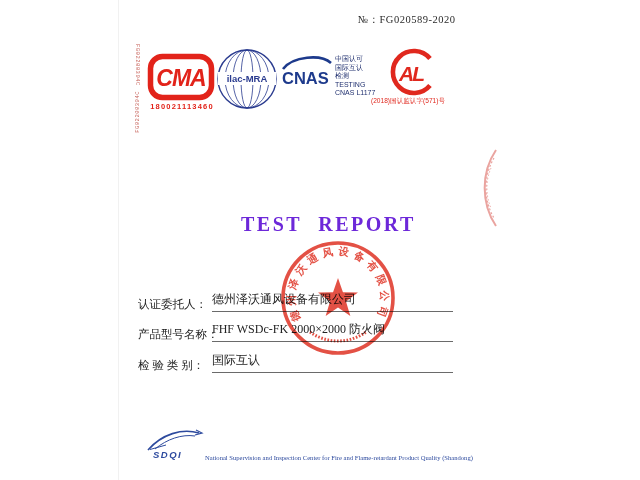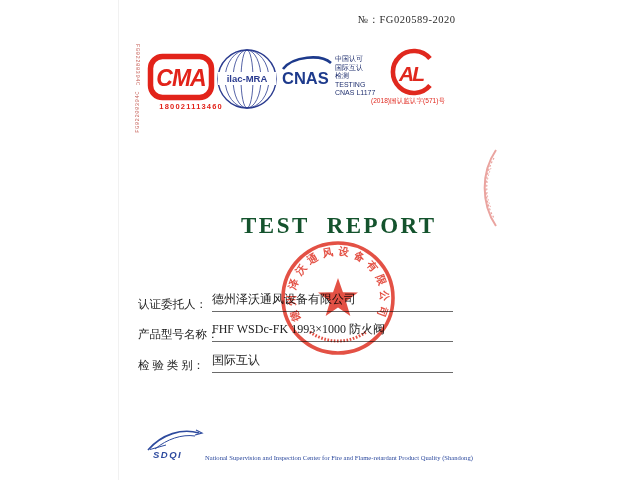--- a/index.html
+++ b/index.html
@@ -11,32 +11,32 @@
   .report-no{position:absolute;left:358px;top:13px;font-size:10.5px;color:#2a2a2a;letter-spacing:.5px;}
 
   
   .side-code{position:absolute;left:134px;top:44px;display:flex;flex-direction:column;gap:5px;}
   .side-code span{writing-mode:vertical-rl;font-size:5.5px;color:#c66058;
                   font-family:"Liberation Mono",monospace;letter-spacing:.5px;}
   .side-code span.flip{transform:rotate(180deg);}
 
   
   .logo{position:absolute;}
-  .cma-number{position:absolute;left:141px;top:102px;width:82px;text-align:right;
+  .cma-number{position:absolute;left:141px;top:102px;width:82px;text-align:center;
               font-size:7.5px;color:#e2231a;letter-spacing:1.2px;font-family:"Liberation Sans",sans-serif;font-weight:bold;}
   .cnas-info{position:absolute;left:335px;top:55px;font-size:7px;line-height:8.6px;
              color:#20306f;font-family:"Liberation Sans",sans-serif;}
   .cal-caption{position:absolute;left:371px;top:97px;width:84px;font-size:6.6px;color:#e0281e;
                font-family:"Liberation Sans",sans-serif;}
 
   
   .title-cn{position:absolute;left:212px;top:174px;margin:0;font-size:32px;font-weight:bold;
             color:#28357e;letter-spacing:13px;white-space:nowrap;
             font-family:"Liberation Sans",sans-serif;}
-  .title-en{position:absolute;left:241px;top:213px;font-size:23px;font-weight:bold;color:#14532d;
+  .title-en{position:absolute;left:241px;top:213px;font-size:20px;font-weight:bold;color:#6d28d9;
             letter-spacing:2.5px;word-spacing:9px;font-family:"Liberation Serif",serif;}
 
   
   .field{position:absolute;left:138px;white-space:nowrap;}
   .flabel{display:inline-block;width:74px;font-size:11.5px;color:#222;vertical-align:bottom;}
   .fvalue{display:inline-block;width:241px;font-size:12px;color:#222;border-bottom:1px solid #6a6a6a;
           padding-bottom:3px;vertical-align:bottom;}
 
   
   .seal{position:absolute;left:278px;top:238px;mix-blend-mode:multiply;opacity:.88;}
@@ -104,21 +104,21 @@
   <svg class="partial-seal" width="52" height="80" viewBox="0 0 52 80">
     <path d="M46,2 A54,62 0 0 0 46,78" fill="none" stroke="#d95a52" stroke-width="2"></path>
     <path d="M44,10 A44,52 0 0 0 44,70" fill="none" stroke="#d95a52" stroke-width="1.2" stroke-dasharray="2,2"></path>
     <path d="M41,20 A34,42 0 0 0 41,60" fill="none" stroke="#d95a52" stroke-width="1" stroke-dasharray="1.5,2"></path>
   </svg>
 
   <div class="field" style="top:291px">
     <span class="flabel">认证委托人：</span><span class="fvalue">德州泽沃通风设备有限公司</span>
   </div>
   <div class="field" style="top:321px">
-    <span class="flabel">产品型号名称：</span><span class="fvalue">FHF WSDc-FK 1993×1000 防火阀</span>
+    <span class="flabel">产品型号名称：</span><span class="fvalue">FHF WSDc-FK 2000×2000 防火阀</span>
   </div>
   <div class="field" style="top:352px">
     <span class="flabel">检 验 类 别：</span><span class="fvalue">国际互认</span>
   </div>
 
   <svg class="seal" width="120" height="120" viewBox="0 0 120 120">
     <circle cx="60" cy="60" r="55" fill="none" stroke="#e0392b" stroke-width="3.6"></circle>
     <path id="sealArc" d="M22.8,81.5 A43,43 0 1 1 97.2,81.5" fill="none" stroke="none"></path>
     <text font-size="10.5" fill="#e0392b" font-weight="bold" letter-spacing="4.5" font-family="Liberation Serif, serif">
       <textPath href="#sealArc" startOffset="50%" text-anchor="middle">德州泽沃通风设备有限公司</textPath>

